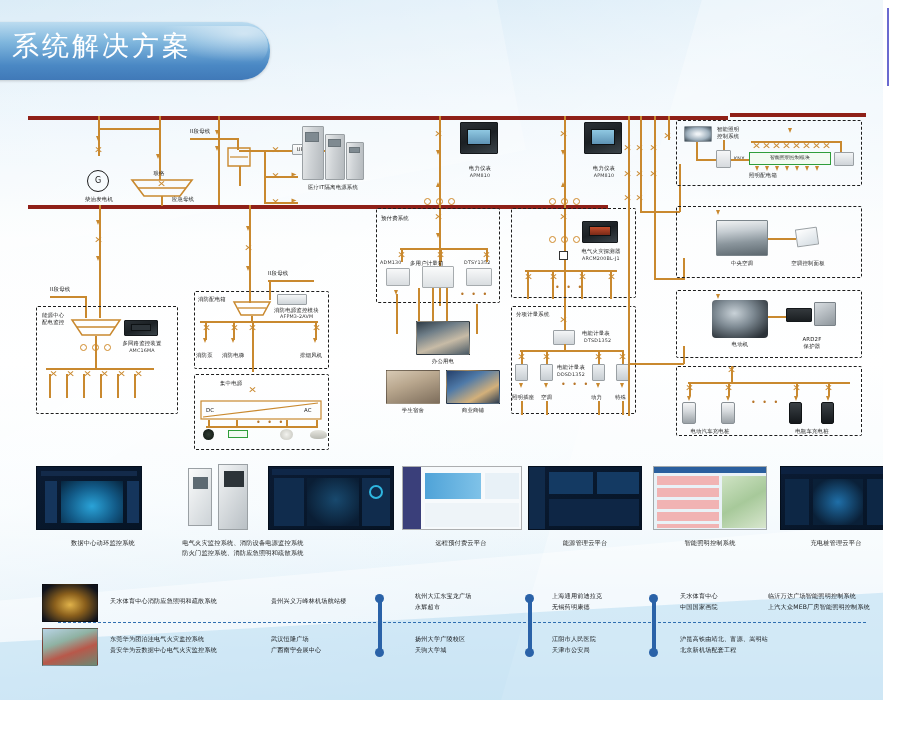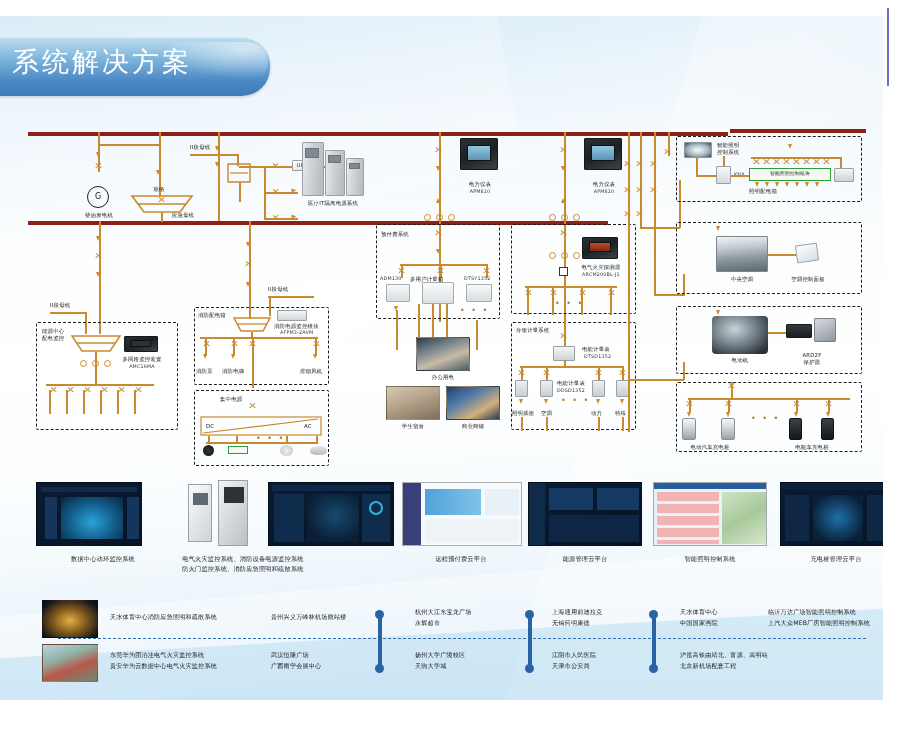--- a/index.html
+++ b/index.html
@@ -6,21 +6,21 @@
   html,body { width:907px; height:739px; }
   body {
     font-family: "DejaVu Sans", "Liberation Sans", sans-serif;
     background:#ffffff;
     overflow:hidden;
     position:relative;
   }
 
   
   #slide {
-    position:absolute; left:0; top:16px; width:883px; height:700px;
+    position:absolute; left:0; top:0; width:883px; height:700px;
     background:
       linear-gradient(150deg, rgba(255,255,255,0.0) 0%, rgba(255,255,255,0.55) 40%, rgba(255,255,255,0.0) 75%),
       linear-gradient(180deg,#cfe6f5 0%, #e4f1fa 14%, #fbfdfe 34%, #ffffff 52%, #f4fafd 72%, #dcedf8 90%, #c9e3f3 100%);
     overflow:hidden;
   }
   
   .band { position:absolute; pointer-events:none; }
   .band1 { left:-80px; top:560px; width:1100px; height:260px; background:rgba(255,255,255,.45);
            transform:rotate(-5deg); }
   .band2 { left:-60px; top:615px; width:1100px; height:200px; background:rgba(172,214,239,.45);

